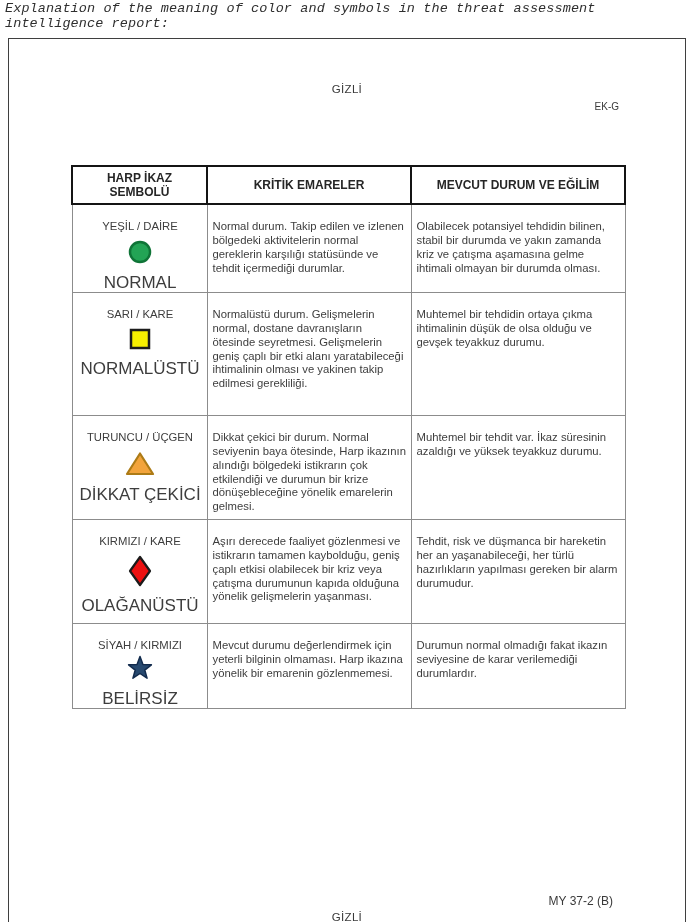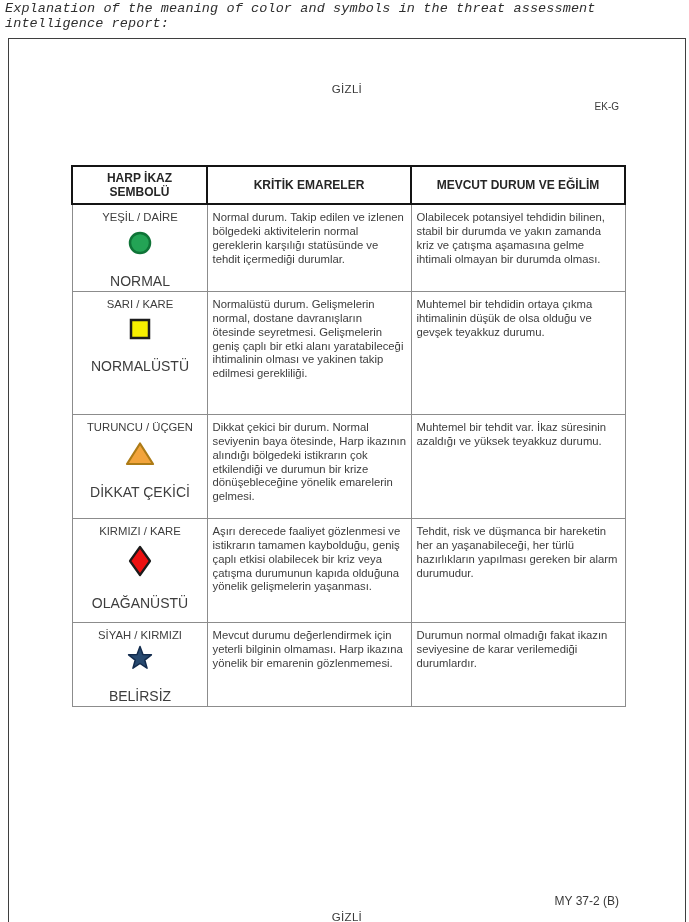--- a/index.html
+++ b/index.html
@@ -55,32 +55,32 @@
     text-align: center; vertical-align: middle;
     padding: 2px 8px;
     height: 32px;
     background: #ffffff;
   }
   table.matrix td {
     border: 1px solid #8c8c8c;
     vertical-align: top;
     font-size: 11.3px; line-height: 13.9px;
     color: #3d3d3d;
-    padding: 6px 4px 2px 5px;
+    padding: 15px 4px 2px 5px;
     background: #ffffff;
   }
   td.symcol { text-align: center; padding: 3px 2px 2px 2px; }
   .symstack {
     display: flex; flex-direction: column; align-items: center;
   }
   .symlabel { font-size: 11.3px; color: #3d3d3d; white-space: nowrap; }
-  .symname  { font-size: 14px; color: #3d3d3d; white-space: nowrap; margin-top: 20px; }
+  .symname  { font-size: 17px; color: #3d3d3d; white-space: nowrap; margin-top: 12px; }
   .shape { margin-top: 6px; display: block; }
   .footer-ref {
-    position: absolute; top: 855px; right: 66px;
+    position: absolute; top: 855px; right: 72px;
     font-size: 12px; color: #3a3a3a;
   }
   .giz-bottom {
     position: absolute; top: 872px; left: 0; width: 100%;
     text-align: center;
     font-size: 11.5px; color: #3a3a3a;
     letter-spacing: 0.3px;
   }
 </style>
 </head>

